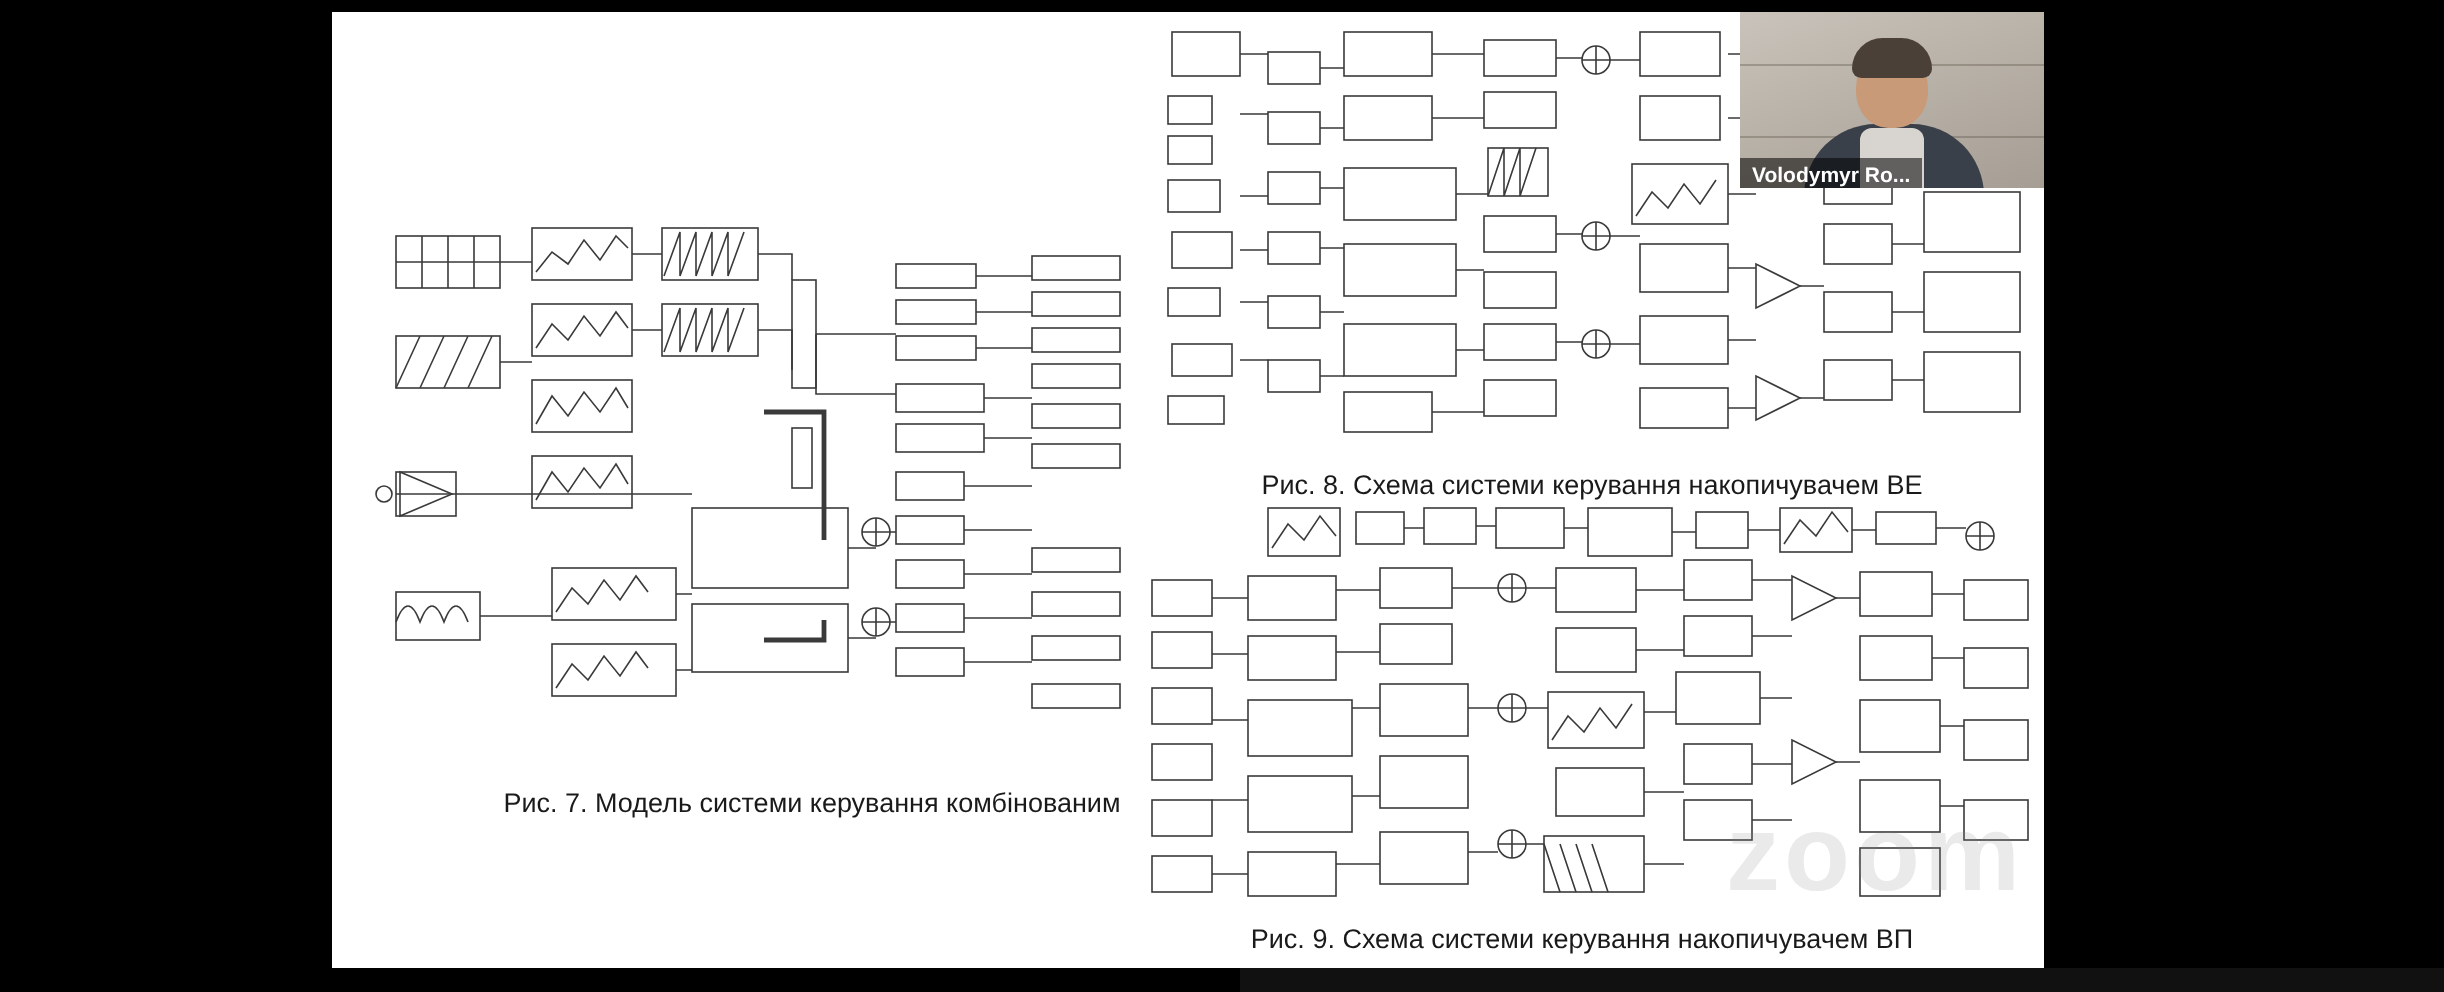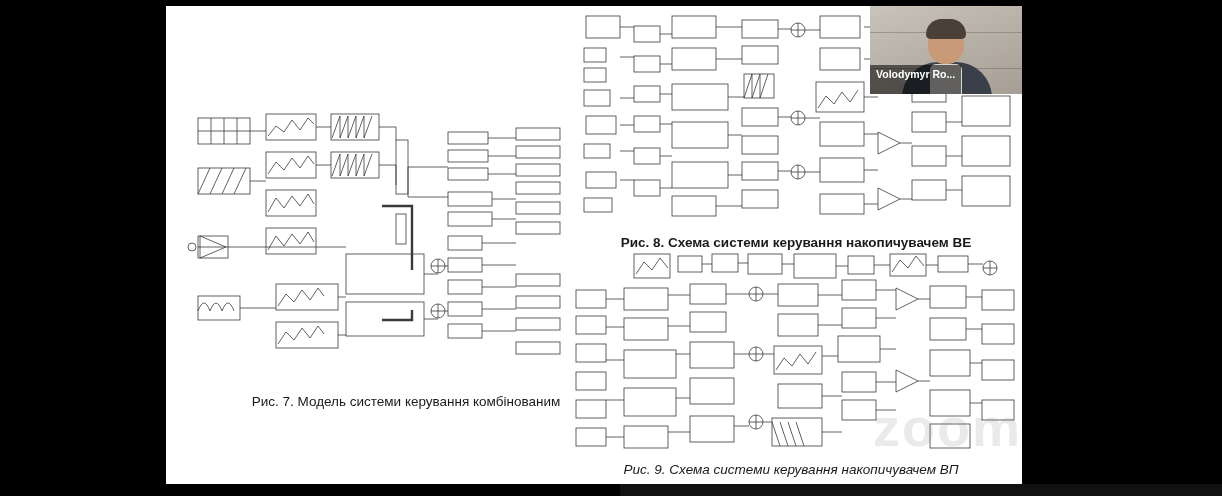--- a/index.html
+++ b/index.html
@@ -23,41 +23,41 @@
     left: 166px;
     top: 6px;
     width: 856px;
     height: 478px;
     background: #ffffff;
     overflow: hidden;
   }
   
   .zoom-watermark {
     position: absolute;
-    right: 0;
+    right: 10px;
     bottom: 26px;
     font-family: "Liberation Sans", sans-serif;
     font-size: 54px;
     font-weight: bold;
     color: rgba(140,140,140,0.18);
     letter-spacing: 2px;
     user-select: none;
   }
   
   .caption {
     position: absolute;
     font-family: "Liberation Sans", sans-serif;
     font-size: 13.5px;
     color: #1a1a1a;
     text-align: center;
     line-height: 1.35;
   }
   #cap7 { left: 30px; top: 374px; width: 420px; margin-top: 13px; }
-  #cap8 { left: 420px; top: 228px; width: 420px; font-weight: bold; }
-  #cap9 { left: 410px; top: 455px; width: 430px; font-style: italic; }
+  #cap8 { left: 420px; top: 228px; width: 420px; }
+  #cap9 { left: 410px; top: 455px; width: 430px; }
 
   
   .diagram {
     position: absolute;
   }
   .diagram svg { display: block; }
 
   
   .video-tile {
     position: absolute;
@@ -114,21 +114,21 @@
     top: 58px;
     width: 32px;
     height: 30px;
     background: #d8d5d0;
     border-radius: 6px 6px 0 0;
   }
   .name-badge {
     position: absolute;
     left: 0;
     bottom: 0;
-    padding: 3px 6px 14px 6px;
+    padding: 3px 6px 0 6px;
     background: rgba(0,0,0,0.55);
     color: #ffffff;
     font-size: 10.5px;
     font-family: "Liberation Sans", sans-serif;
     font-weight: bold;
     white-space: nowrap;
     max-width: 146px;
     overflow: hidden;
     text-overflow: ellipsis;
   }

